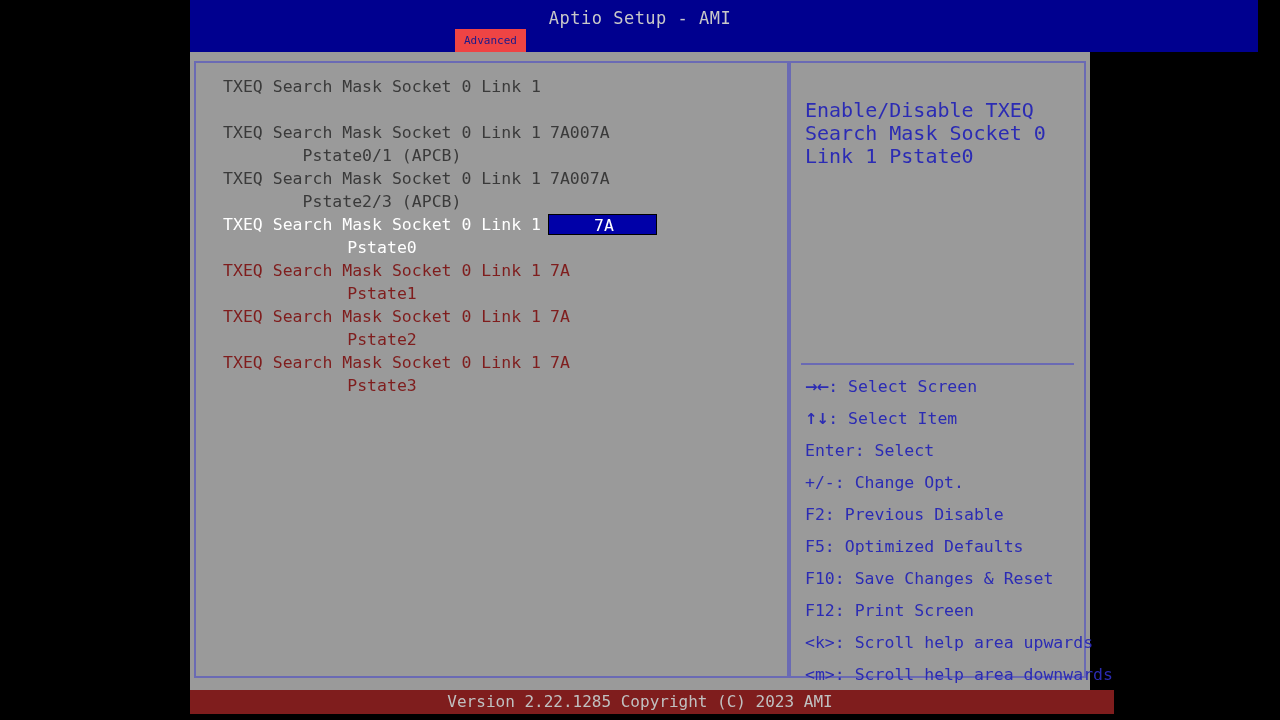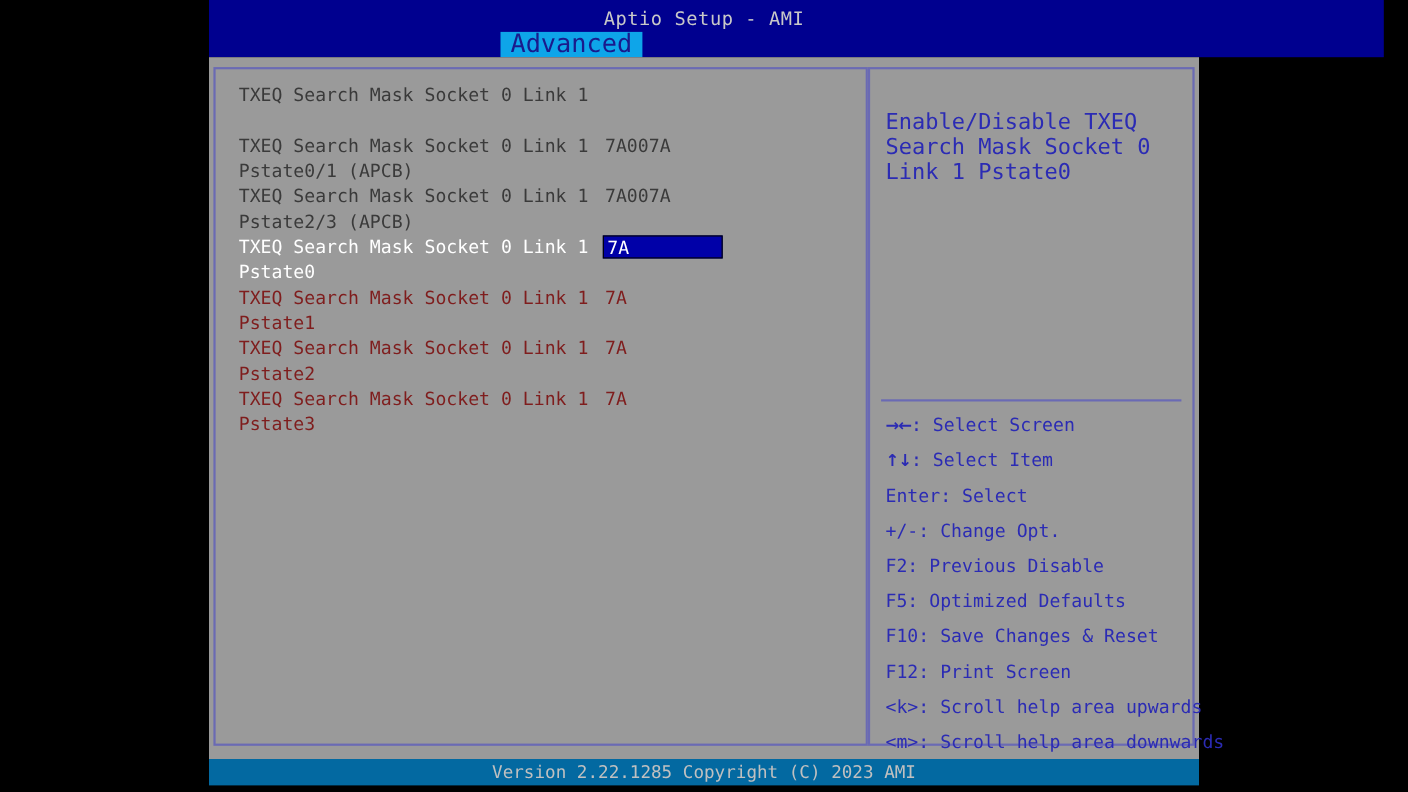--- a/index.html
+++ b/index.html
@@ -52,23 +52,23 @@
     width: 900px;
     height: 23px;
   }
   .tab {
     position: absolute;
     left: 265px;
     top: 0px;
     height: 23px;
     line-height: 23px;
     padding: 0 9px;
-    background: #0ea5e9;
+    background: #ef4444;
     color: #1a1a8c;
-    font-size: 23px;
+    font-size: 11px;
     white-space: pre;
   }
 
   
   .body-gray {
     position: absolute;
     left: 0;
     top: 52px;
     width: 900px;
     height: 638px;
@@ -97,20 +97,21 @@
 
   
   .settings-list {
     position: absolute;
     left: 0;
     top: 0;
     width: 100%;
     height: 100%;
     padding: 12px 0 0 0;
     box-sizing: border-box;
+    text-align: center;
   }
   .setting-row {
     position: relative;
     min-height: 23px;
     padding: 0 14px 0 21px;
     box-sizing: border-box;
   }
   .setting-label {
     display: block;
     font-size: 16.5px;
@@ -190,21 +191,22 @@
     letter-spacing: -1px;
   }
 
   
   .footer {
     position: absolute;
     left: 0;
     top: 690px;
     width: 900px;
     height: 24px;
-    background: #0369a1;
+    background: #7f1d1d;
+    padding-left: 24px;
   }
   .footer-text {
     position: absolute;
     left: 0;
     top: 2px;
     width: 900px;
     text-align: center;
     color: #c0c0c0;
     font-size: 16px;
     white-space: pre;

